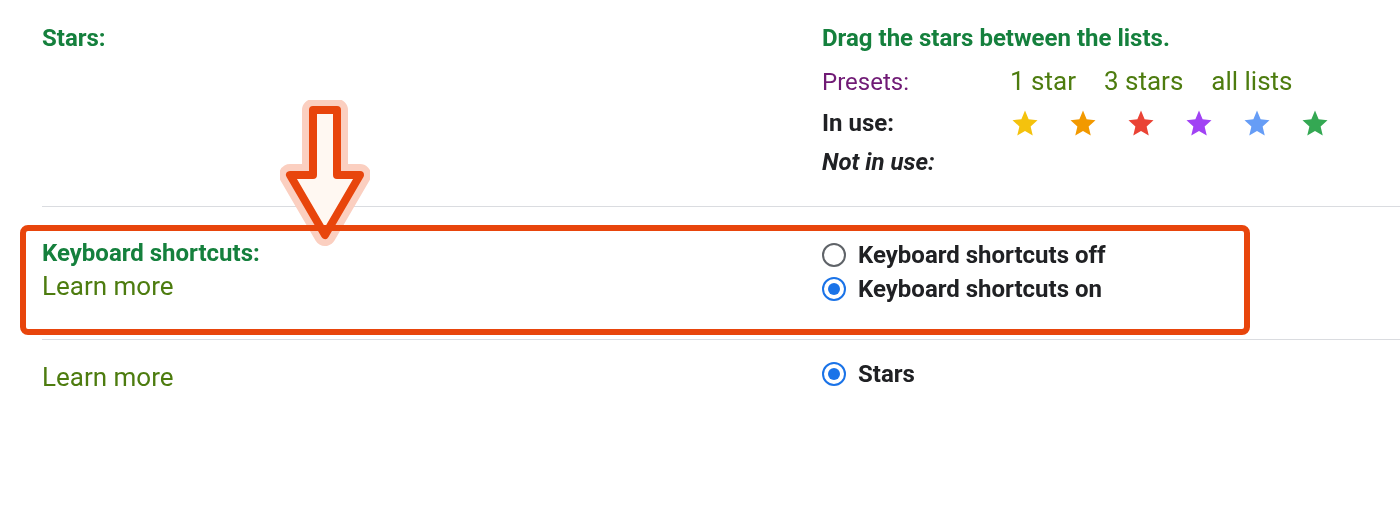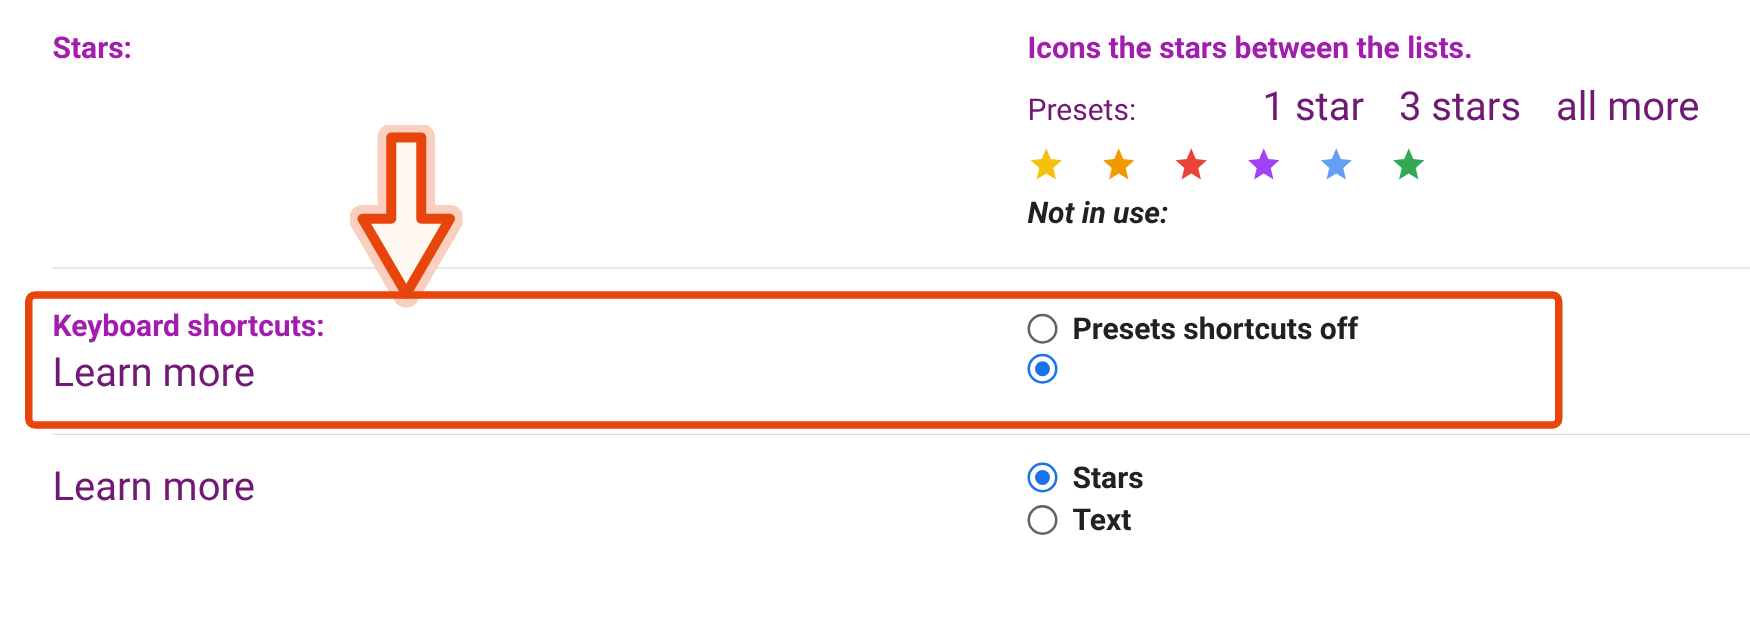--- a/index.html
+++ b/index.html
@@ -20,26 +20,26 @@
   .left-col {
     width: 780px;
     flex-shrink: 0;
   }
   .right-col {
     flex: 1;
   }
   .section-label {
     font-weight: 700;
     font-size: 24px;
-    color: #a21caf;
+    color: #15803d;
   }
   .link {
-    color: #701a75;
+    color: #4d7c0f;
     cursor: pointer;
-    font-size: 32px;
+    font-size: 26px;
   }
   .presets-row {
     display: flex;
     align-items: baseline;
     gap: 28px;
     margin-top: 14px;
   }
   .presets-label {
     color: #701a75;
     font-size: 24px;
@@ -123,30 +123,31 @@
   }
 </style>
 </head>
 <body>
 
 <div class="row" style="padding-top:24px; position:relative;">
   <div class="left-col">
     <div class="section-label">Stars:</div>
   </div>
   <div class="right-col">
-    <div class="section-label">Icons the stars between the lists.</div>
+    <div class="section-label">Drag the stars between the lists.</div>
     <div class="presets-row">
       <div class="presets-label">Presets:</div>
       <div class="preset-links">
         <span class="link">1 star</span>
         <span class="link">3 stars</span>
-        <span class="link">all more</span>
+        <span class="link">all lists</span>
       </div>
     </div>
     <div class="inuse-row">
+      <div class="inuse-label">In use:</div>
       <div class="stars-list" id="stars-list">
           <span>
             <svg class="star-icon" width="30" height="30" viewBox="0 0 24 24">
               <path fill="#f4c20d" d="M12 2l2.9 6.9L22 9.8l-5.5 4.9L18.2 22 12 18.3 5.8 22l1.7-7.3L2 9.8l7.1-.9z"></path>
             </svg>
           </span>
           <span>
             <svg class="star-icon" width="30" height="30" viewBox="0 0 24 24">
               <path fill="#f29900" d="M12 2l2.9 6.9L22 9.8l-5.5 4.9L18.2 22 12 18.3 5.8 22l1.7-7.3L2 9.8l7.1-.9z"></path>
             </svg>
@@ -192,39 +193,36 @@
 
 <div class="kb-row-container">
   <div class="row">
     <div class="left-col">
       <div class="section-label">Keyboard shortcuts:</div>
       <div class="link" style="margin-top:4px;">Learn more</div>
     </div>
     <div class="right-col" style="padding-top:2px;">
       <div class="radio-row">
         <span class="radio"></span>
-        <span class="radio-label">Presets shortcuts off</span>
+        <span class="radio-label">Keyboard shortcuts off</span>
       </div>
       <div class="radio-row">
         <span class="radio selected"></span>
+        <span class="radio-label">Keyboard shortcuts on</span>
       </div>
     </div>
   </div>
   <div class="highlight-box"></div>
 </div>
 
 <div class="hr" style="margin-top:30px;"></div>
 
 <div class="row" style="margin-top:18px;">
   <div class="left-col">
     <div class="link" style="margin-top:4px;">Learn more</div>
   </div>
   <div class="right-col" style="padding-top:2px;">
     <div class="radio-row">
       <span class="radio selected"></span>
       <span class="radio-label">Stars</span>
     </div>
-    <div class="radio-row">
-      <span class="radio"></span>
-      <span class="radio-label">Text</span>
-    </div>
   </div>
 </div>
 
 </body></html>

